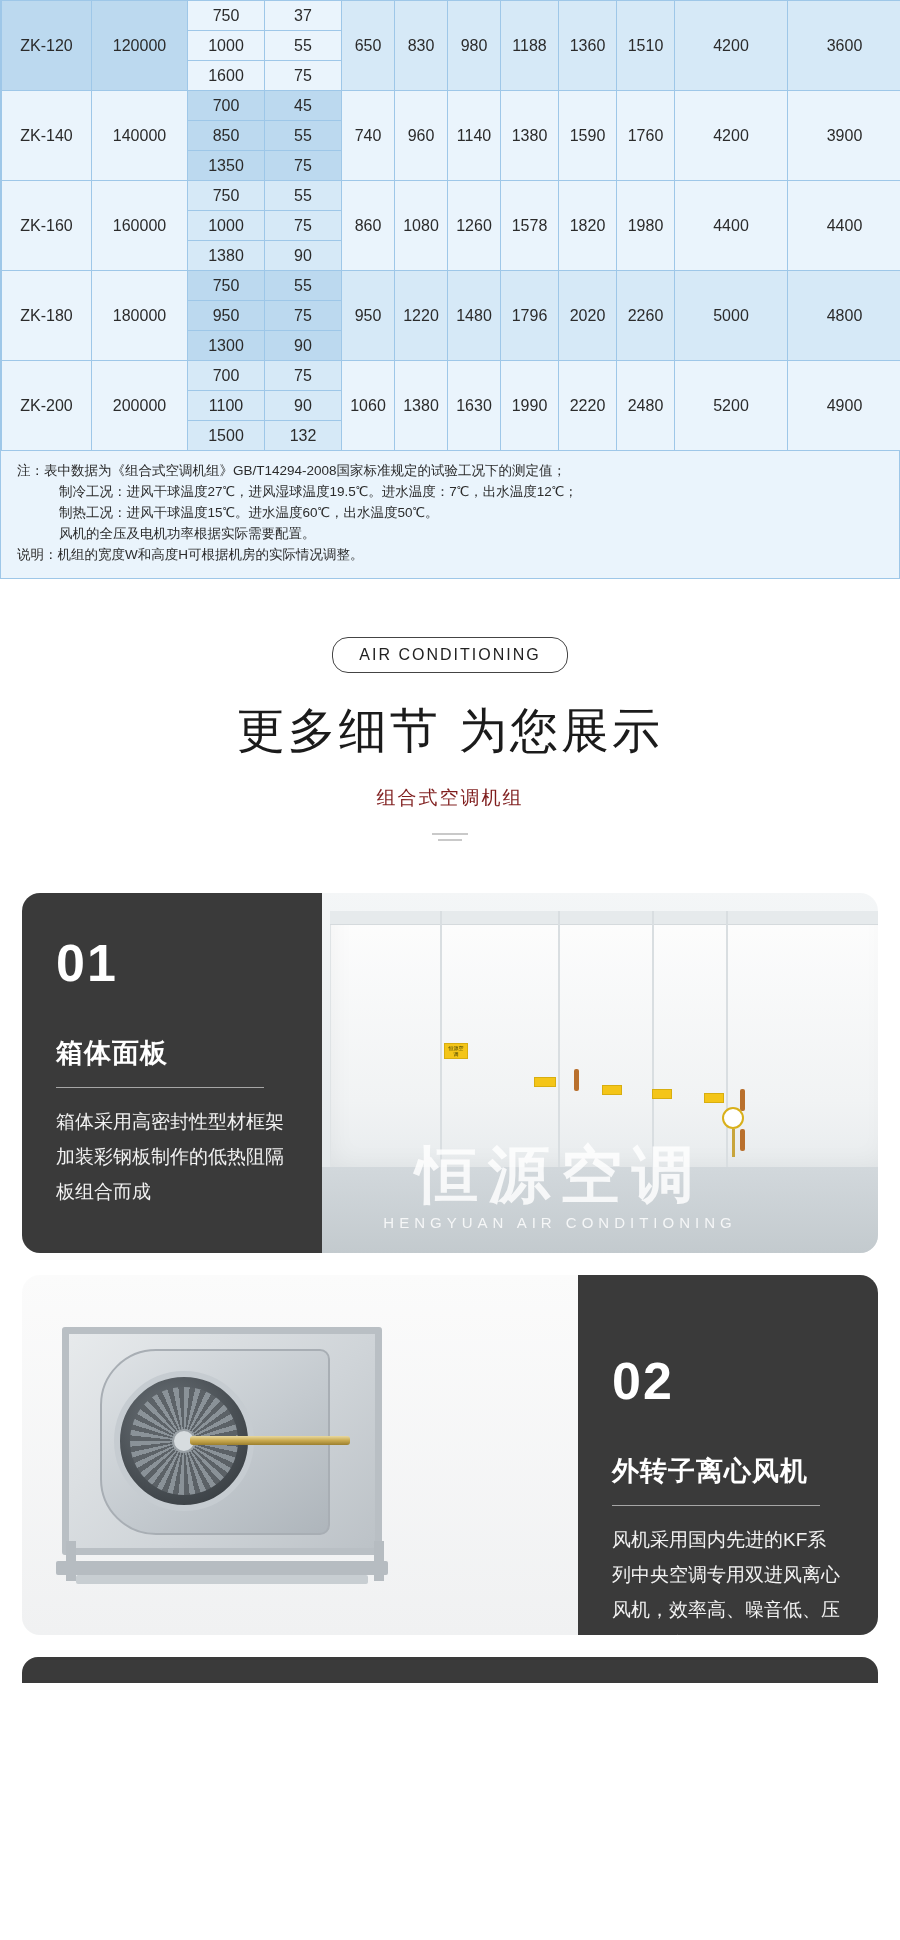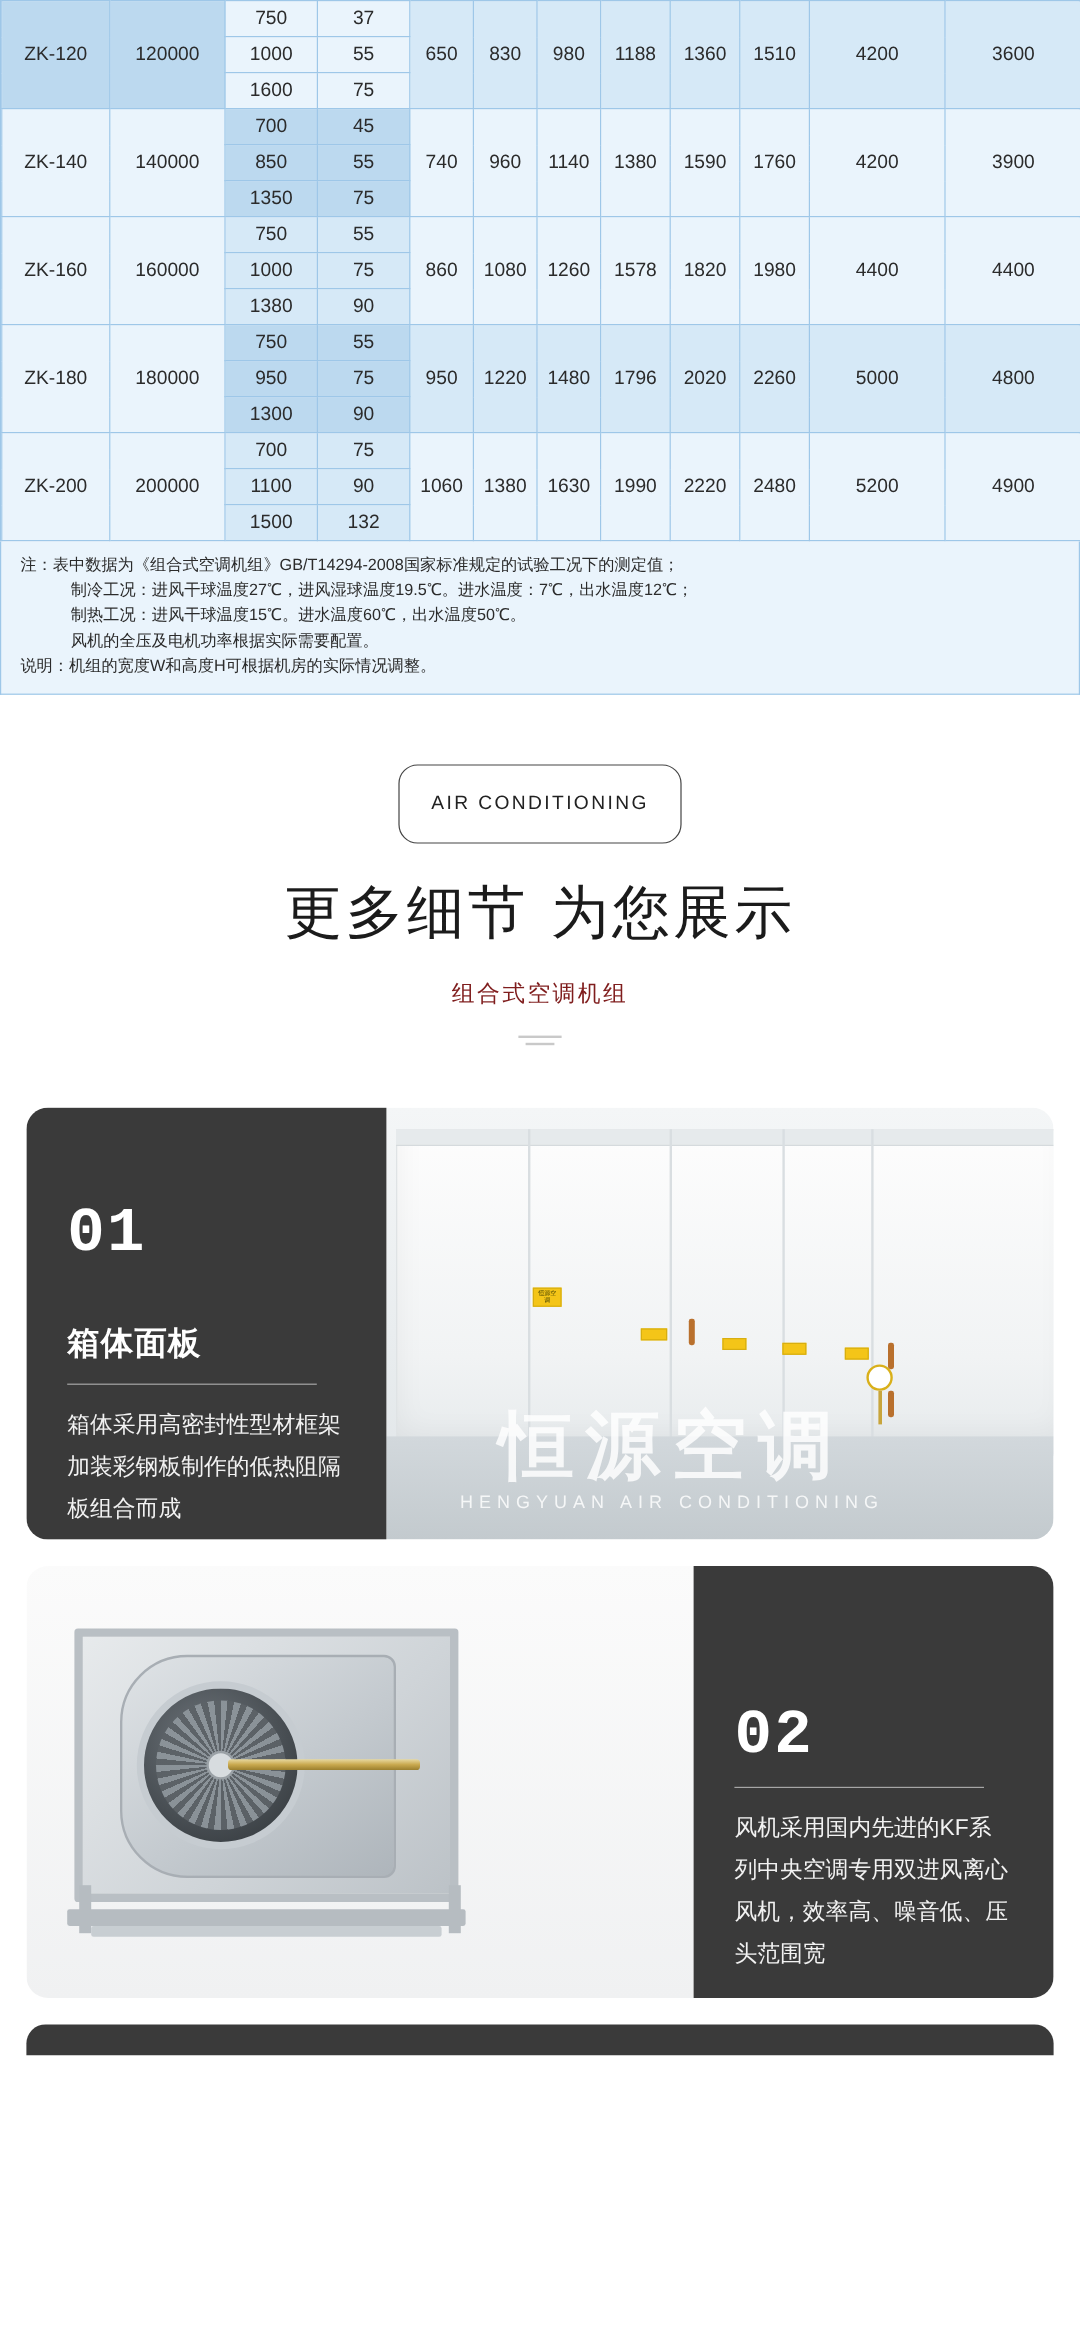--- a/index.html
+++ b/index.html
@@ -86,21 +86,21 @@
 
   
   .section-head {
     padding-top: 58px;
     text-align: center;
   }
   .pill {
     display: inline-block;
     border: 1px solid #444;
     border-radius: 16px;
-    padding: 23px 26px;
+    padding: 8px 26px;
     font-size: 16px;
     letter-spacing: 2px;
     color: #222;
     font-family: "Liberation Sans", sans-serif;
   }
   .big-title {
     margin-top: 26px;
     font-size: 48px;
     font-weight: normal;
     color: #1b1b1b;
@@ -142,22 +142,21 @@
     flex: 0 0 300px;
     padding: 44px 34px 0 34px;
     position: relative;
     z-index: 3;
   }
   .card .num {
     font-size: 52px;
     font-weight: bold;
     letter-spacing: 2px;
     line-height: 1;
-    font-family: Liberation Mono, monospace;
-    margin-top: 36px;
+    font-family: Liberation Sans, sans-serif;
   }
   .card .ftitle {
     margin-top: 46px;
     font-size: 27px;
     font-weight: bold;
     letter-spacing: 1px;
     font-family: "DejaVu Sans", sans-serif;
   }
   .card .divider {
     margin-top: 16px;
@@ -529,20 +528,21 @@
         <div class="wm-card">
           <div class="c1">恒源空调</div>
           <div class="c2">HENGYUAN AIR CONDITIONING</div>
         </div>
       </div>
     </div>
 
     <div class="card reverse">
       <div class="panel">
         <div class="num">02</div>
+        <div class="ftitle">外转子离心风机</div>
         <div class="divider"></div>
         <div class="ftext">风机采用国内先进的KF系列中央空调专用双进风离心风机，效率高、噪音低、压头范围宽</div>
       </div>
       <div class="photo">
         <div class="fan">
           <div class="frame"></div>
           <div class="scroll-h"></div>
           <div class="inlet"></div>
           <div class="blades"></div>
           <div class="hub"></div>

